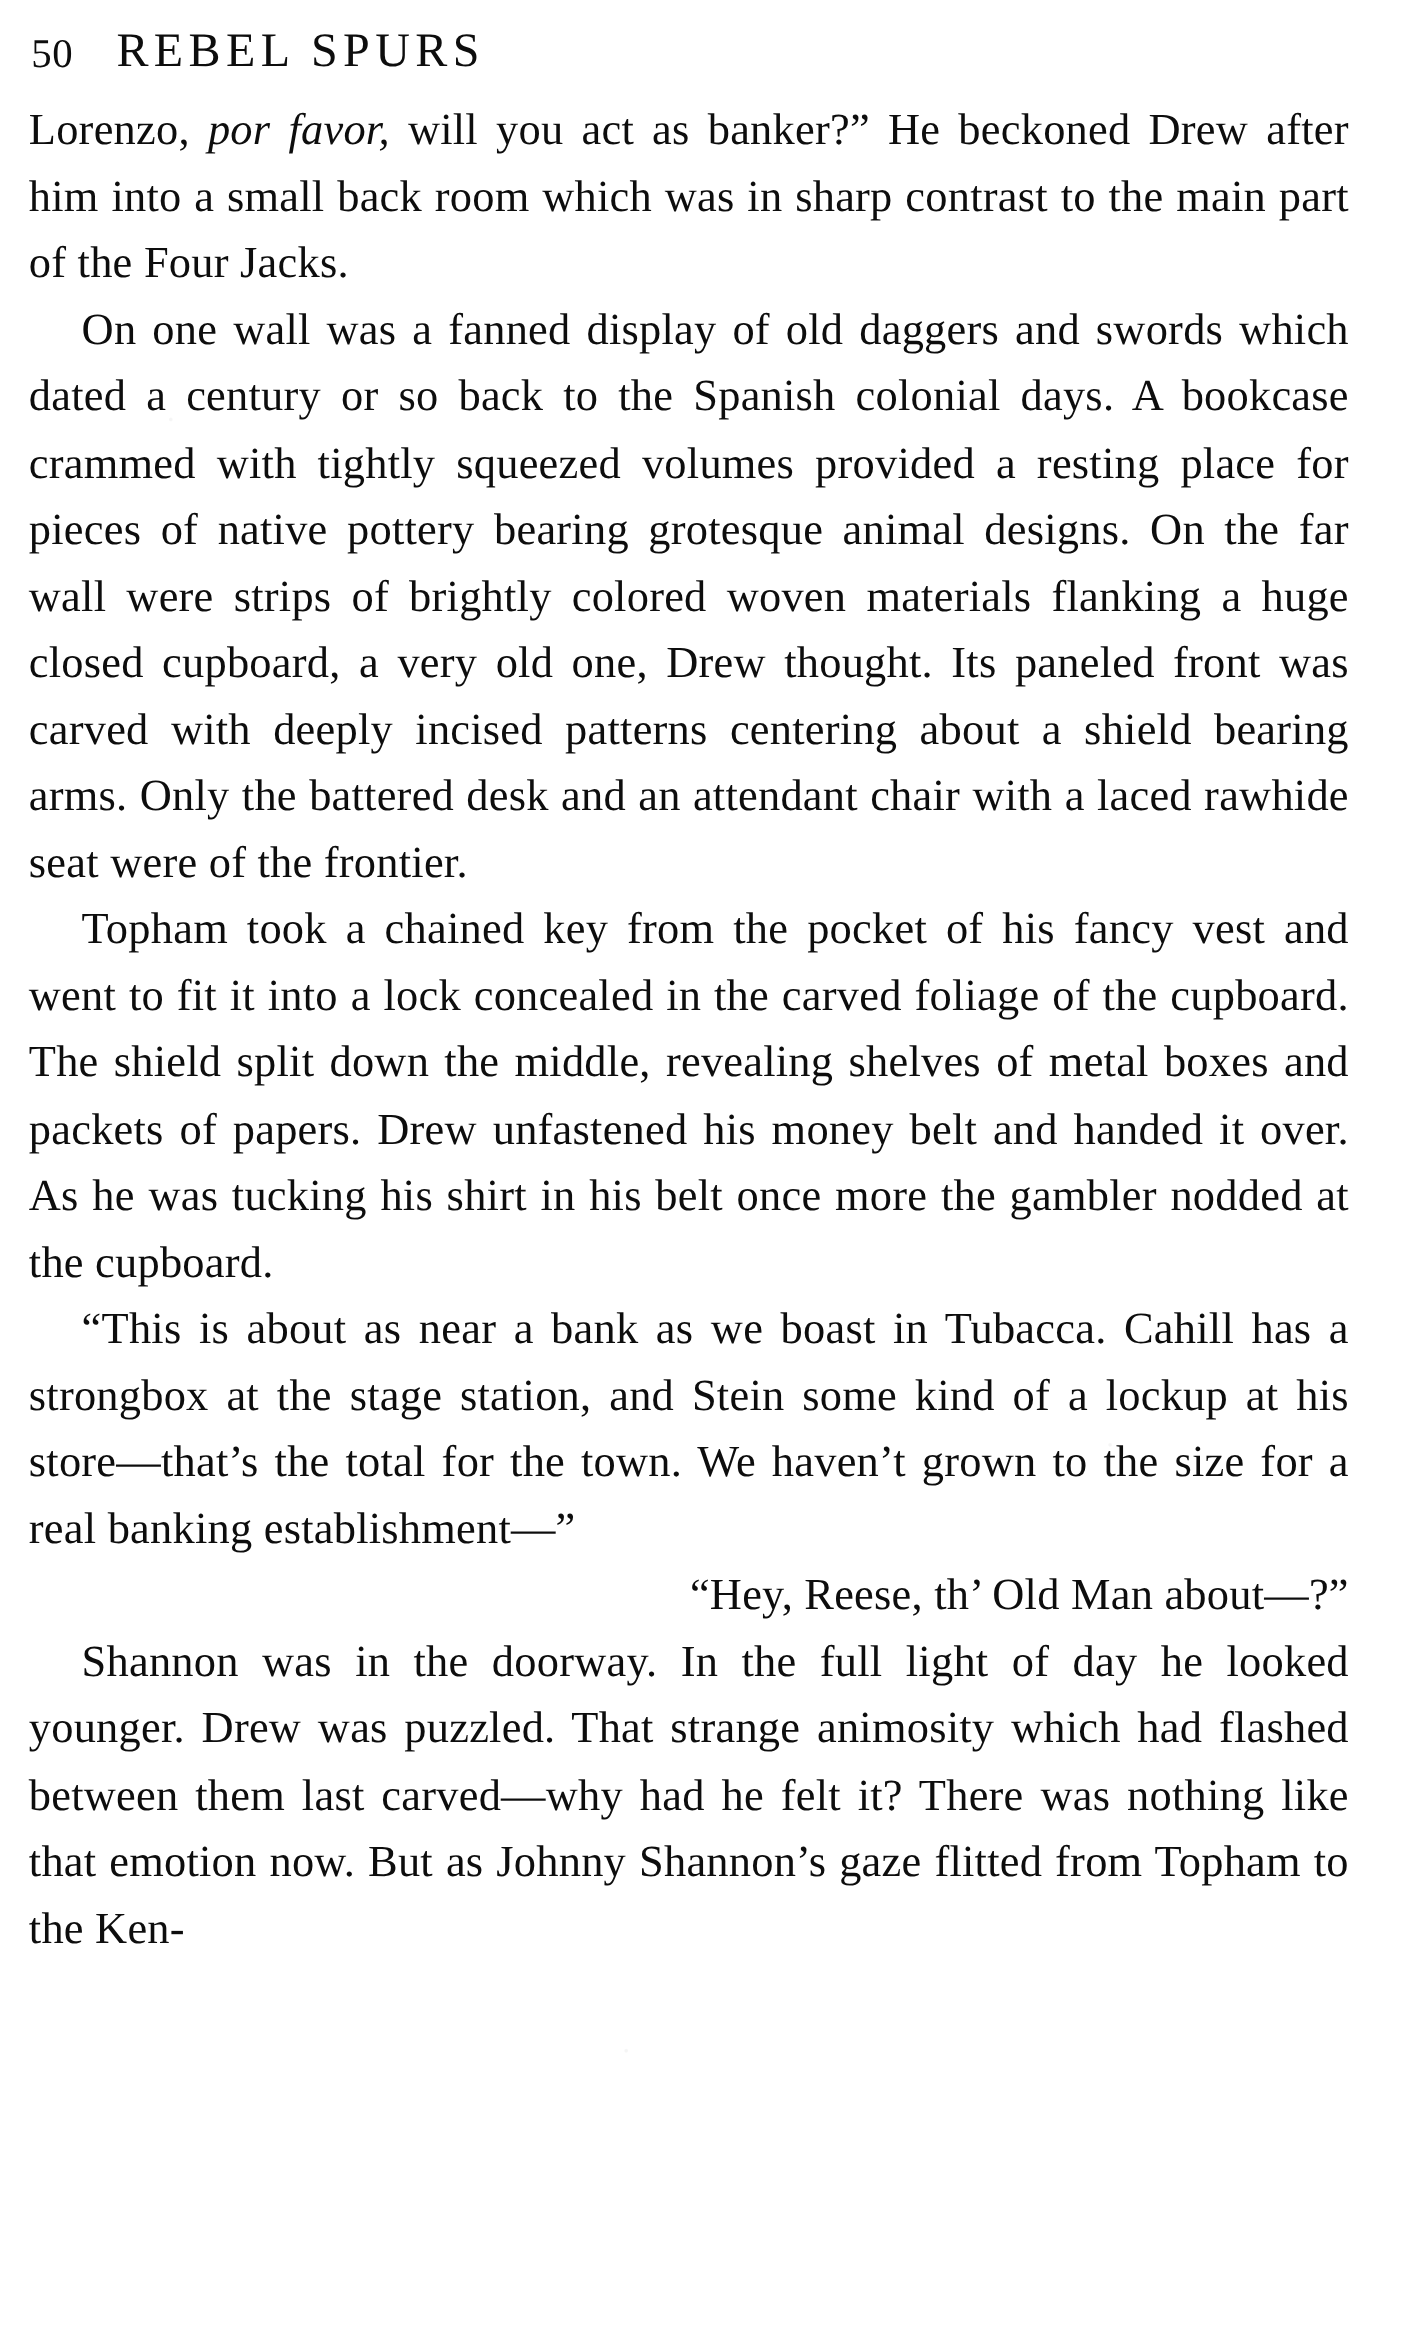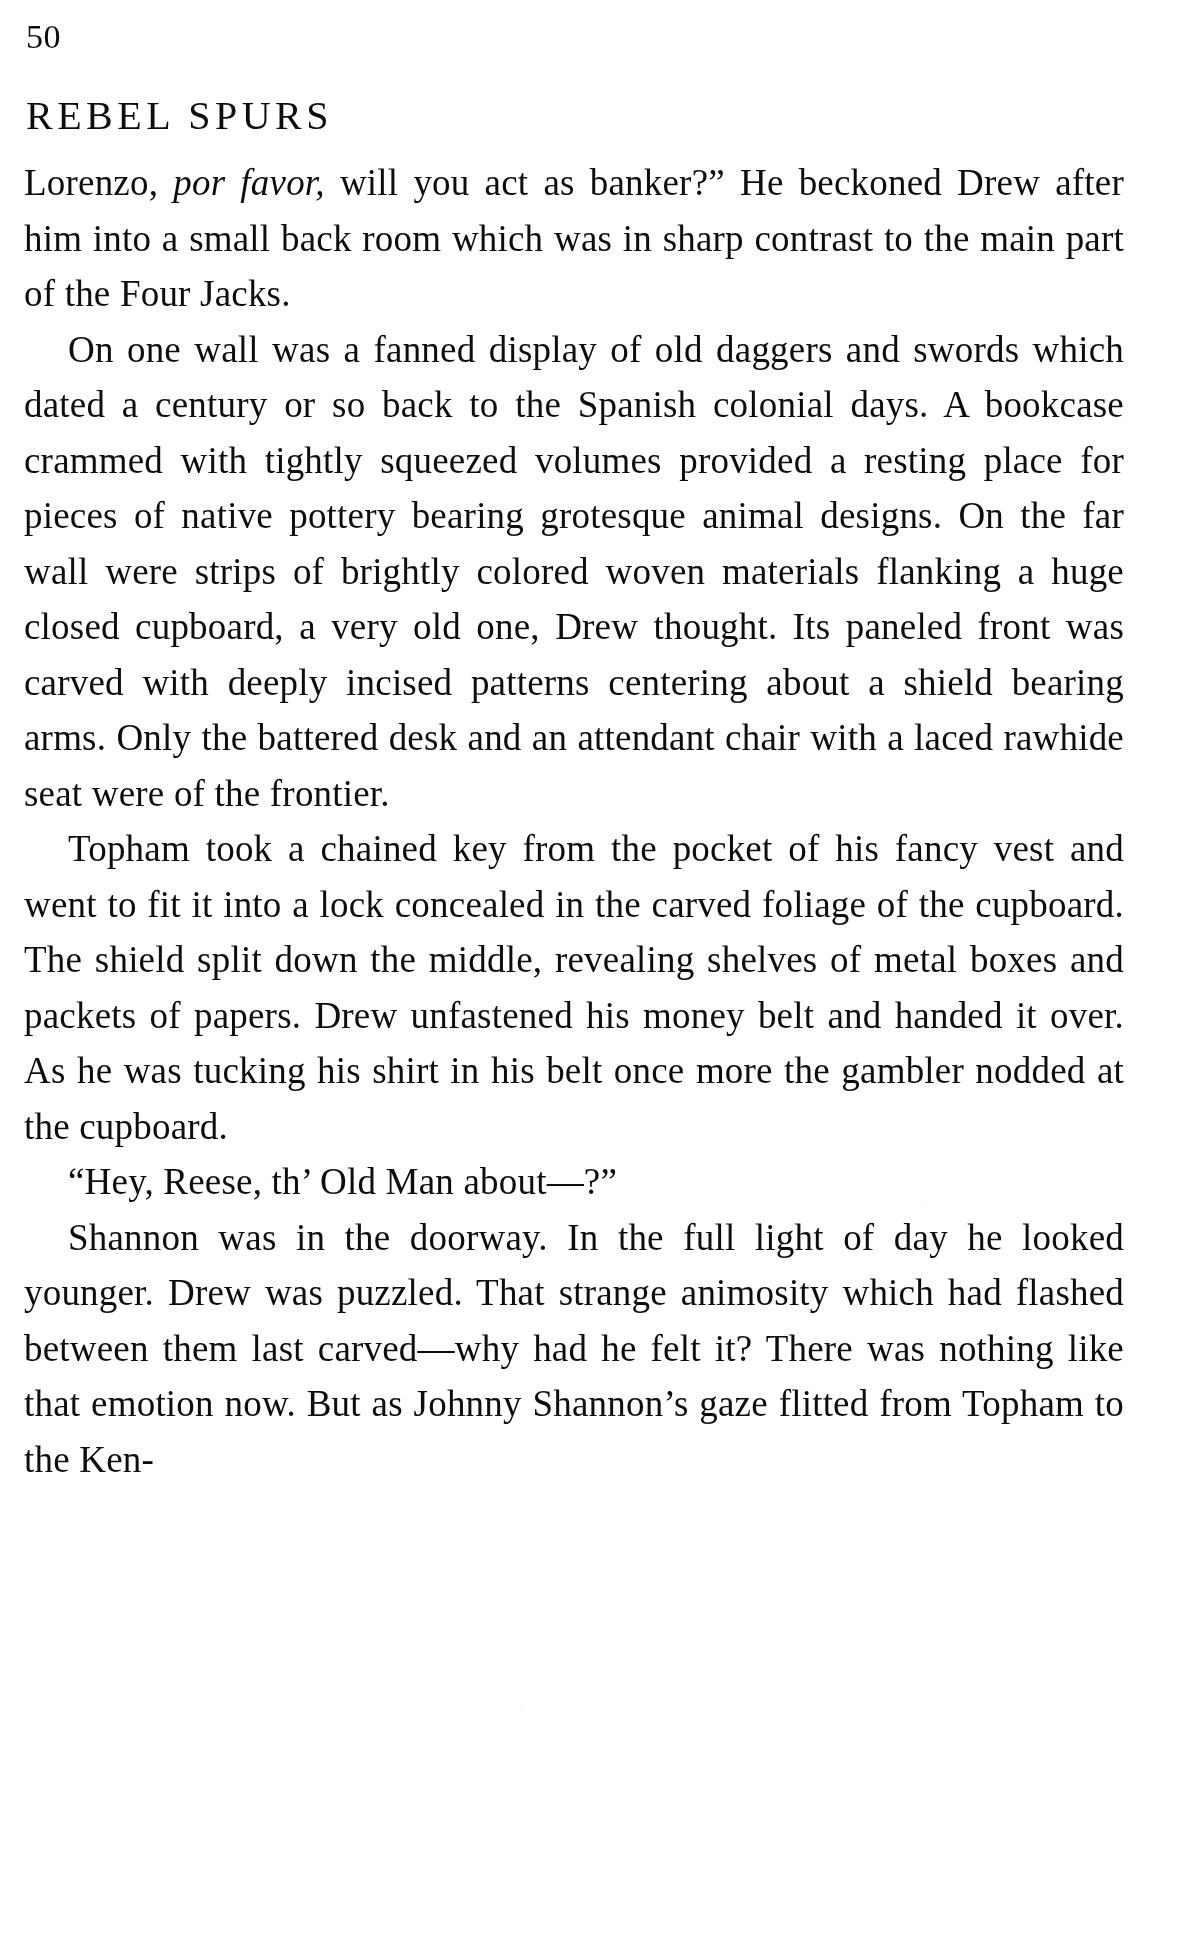--- a/index.html
+++ b/index.html
@@ -16,25 +16,24 @@
   }
   .page {
     position: relative;
     width: 1186px;
     height: 1942px;
     box-sizing: border-box;
     padding: 18px 60px 0 22px;
   }
   .running-head {
     display: flex;
-    align-items: flex-start;
+    align-items: flex-end;
     gap: 36px;
     margin: 0 0 16px 0;
     padding-left: 4px;
-    flex-direction: column;
   }
   .folio {
     font-size: 34px;
     letter-spacing: 0.5px;
     font-family: "Liberation Serif", "DejaVu Serif", serif;
   }
   .head-title {
     font-size: 40px;
     letter-spacing: 4.5px;
     font-variant: small-caps;
@@ -49,21 +48,21 @@
     padding-left: 2px;
     padding-right: 2px;
   }
   .body-text p {
     margin: 0;
   }
   .body-text p.indent {
     text-indent: 44px;
   }
   .body-text p.last-short {
-    text-align: left;
+    text-align: right;
   }
   em {
     font-style: italic;
   }
   .ink {
     position: absolute;
     left: 0;
     top: 0;
     width: 100%;
     height: 100%;
@@ -82,18 +81,19 @@
 
   <div class="running-head">
     <span class="folio">50</span>
     <span class="head-title">REBEL SPURS</span>
   </div>
 
   <div class="body-text" id="body-text">
       <p><span>Lorenzo, </span><em>por favor,</em><span> will you act as banker?” He beckoned Drew after him into a small back room which was in sharp contrast to the main part of the Four Jacks.</span></p>
       <p class="indent"><span>On one wall was a fanned display of old daggers and swords which dated a century or so back to the Spanish colonial days. A bookcase crammed with tightly squeezed volumes provided a resting place for pieces of native pottery bearing grotesque animal designs. On the far wall were strips of brightly colored woven materials flanking a huge closed cupboard, a very old one, Drew thought. Its paneled front was carved with deeply incised patterns centering about a shield bearing arms. Only the battered desk and an attendant chair with a laced rawhide seat were of the frontier.</span></p>
       <p class="indent"><span>Topham took a chained key from the pocket of his fancy vest and went to fit it into a lock concealed in the carved foliage of the cupboard. The shield split down the middle, revealing shelves of metal boxes and packets of papers. Drew unfastened his money belt and handed it over. As he was tucking his shirt in his belt once more the gambler nodded at the cupboard.</span></p>
+      <p class="indent"><span>“This is about as near a bank as we boast in Tubacca. Cahill has a strongbox at the stage station, and Stein some kind of a lockup at his store—that’s the total for the town. We haven’t grown to the size for a real banking establishment—”</span></p>
       <p class="indent last-short"><span>“Hey, Reese, th’ Old Man about—?”</span></p>
       <p class="indent"><span>Shannon was in the doorway. In the full light of day he looked younger. Drew was puzzled. That strange animosity which had flashed between them last carved—why had he felt it? There was nothing like that emotion now. But as Johnny Shannon’s gaze flitted from Topham to the Ken-</span></p>
     </div>
 
   <div class="ink"></div>
 </div>
 
 </body></html>

